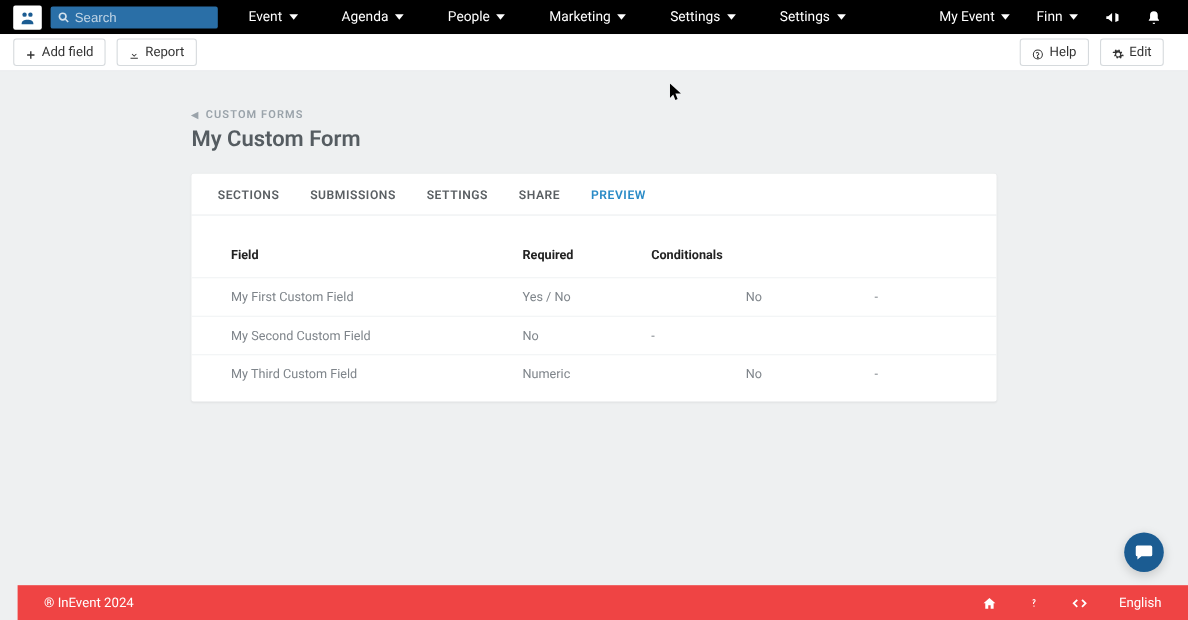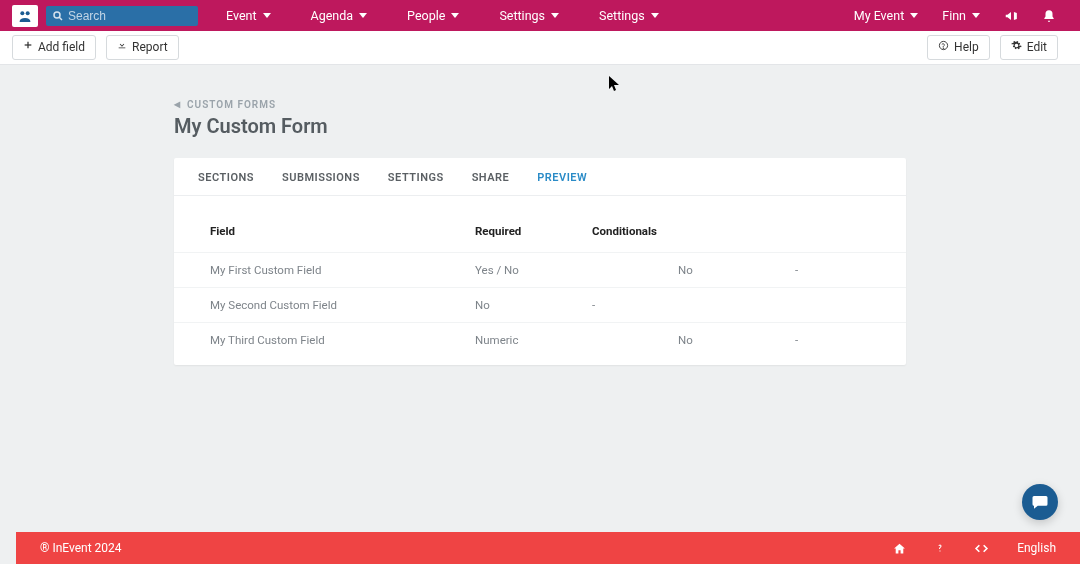--- a/index.html
+++ b/index.html
@@ -8,21 +8,21 @@
   background: #eef0f1;
   width: 1080px;
   height: 564px;
   overflow: hidden;
   position: relative;
 }
 
 
 .navbar {
   height: 31px;
-  background: #be185d;
+  background: #000000;
   color: white;
   display: flex;
   align-items: center;
   padding: 0 12px;
   font-size: 12px;
 }
 .logo {
   width: 26px;
   height: 22px;
   background: white;
@@ -78,21 +78,21 @@
 .actionbar {
   height: 34px;
   background: white;
   border-bottom: 1px solid #e3e5e8;
   display: flex;
   align-items: center;
   padding: 0 12px;
 }
 .action-btn {
   display: flex;
-  align-items: flex-start;
+  align-items: flex-end;
   padding: 4px 10px;
   border: 1px solid #d6dadd;
   border-radius: 3px;
   font-size: 12px;
   color: #333;
   margin-right: 10px;
   cursor: pointer;
   background: white;
   line-height: 1.2;
 }
@@ -253,20 +253,24 @@
     <div class="nav-item">
         <span>Event</span>
         <span class="caret-down"></span>
       </div>
     <div class="nav-item">
         <span>Agenda</span>
         <span class="caret-down"></span>
       </div>
     <div class="nav-item">
         <span>People</span>
+        <span class="caret-down"></span>
+      </div>
+    <div class="nav-item">
+        <span>Marketing</span>
         <span class="caret-down"></span>
       </div>
     <div class="nav-item">
         <span>Settings</span>
         <span class="caret-down"></span>
       </div>
     <div class="nav-item">
         <span>Settings</span>
         <span class="caret-down"></span>
       </div>

